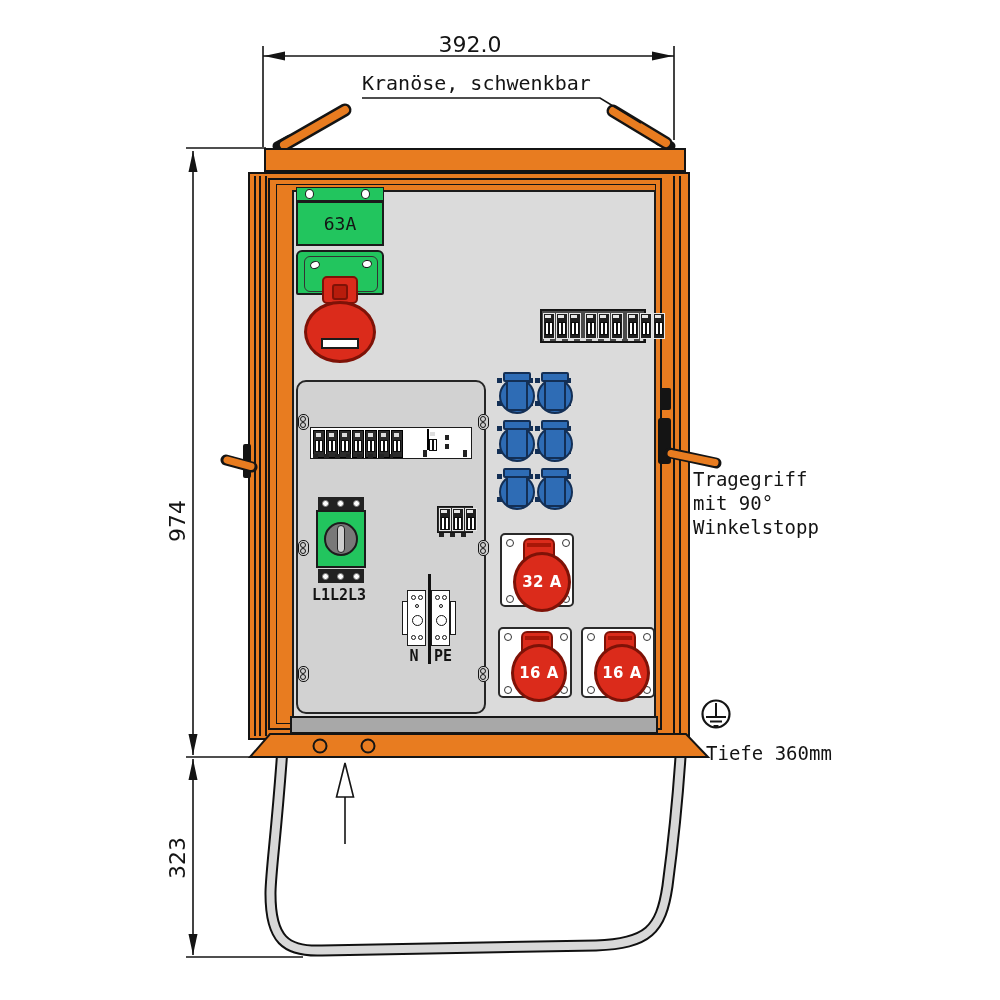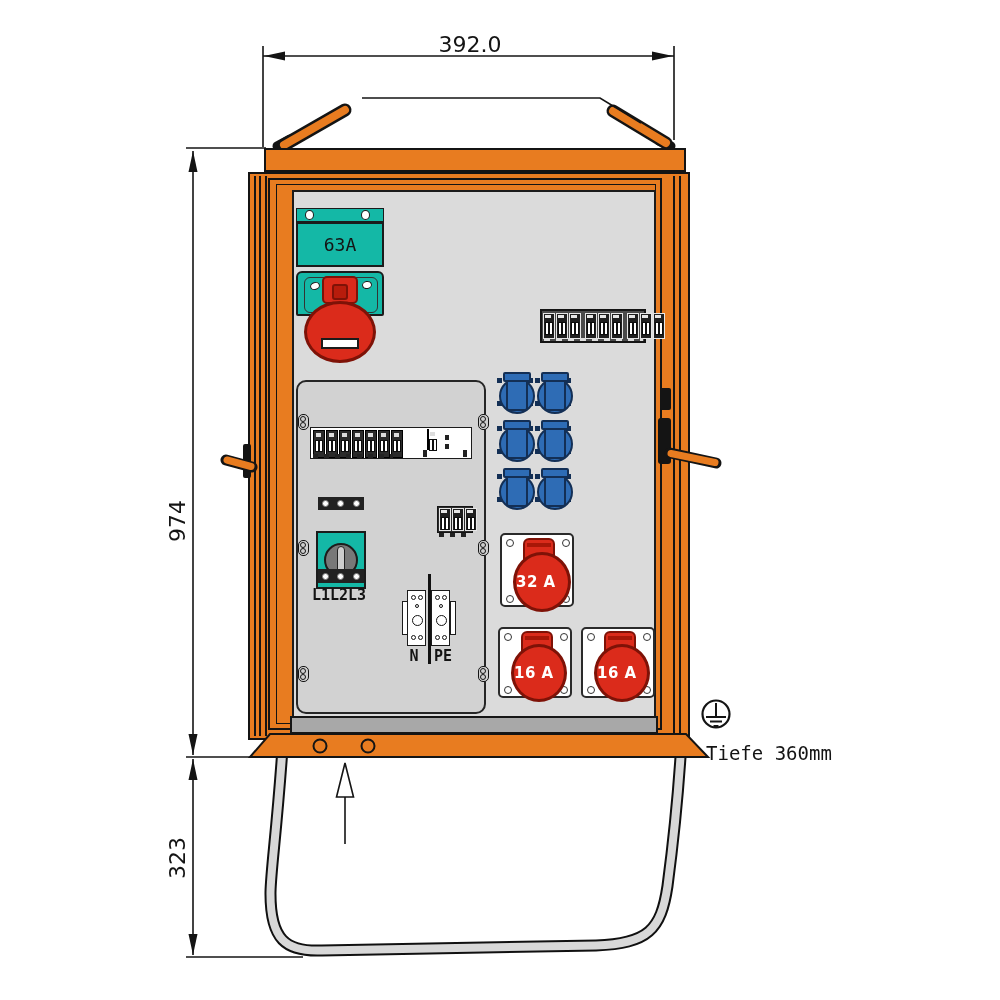--- a/index.html
+++ b/index.html
@@ -13,21 +13,21 @@
   .ctr{transform:translate(-50%,-50%);}
   .vrot{transform:translate(-50%,-50%) rotate(-90deg);}
   
   .body{left:248px;top:172px;width:442px;height:568px;background:#E87C20;border:2px solid #141414;}
   .roof{left:264px;top:148px;width:422px;height:24px;background:#E87C20;border:2px solid #141414;}
   .wline{width:2px;top:176px;height:560px;background:#141414;}
   .frame{border:2px solid #141414;background:transparent;}
   .panel{left:292px;top:190px;width:364px;height:528px;background:#DBDBDB;border:2px solid #1b1b1b;}
   .sill{left:290px;top:716px;width:368px;height:18px;background:#A8A8A8;border:2px solid #161616;}
   
-  .wbox{background:#14b8a6;border:2px solid #1b1b1b;margin-top:21px;}
+  .wbox{background:#22c55e;border:2px solid #1b1b1b;}
   .oval{border:1.5px solid #1b1b1b;border-radius:50%;background:#fff;}
   .tongue{background:#DB2B1B;border:2px solid #7E1207;border-radius:5px;}
   .tin{background:#b71c0c;border:2px solid #7E1207;border-radius:3px;}
   .dome63{background:#DB2B1B;border:3px solid #7E1207;border-radius:50%;}
   .slot{background:#fff;border:2px solid #1b1b1b;}
   
   .mcbrow{background:#4A4A4A;border:2px solid #141414;}
   .mcbs{position:absolute;left:1px;top:2px;display:flex;gap:1px;}
   .mu{position:relative;width:10px;height:24px;background:#1f1f1f;border:1px solid #e6e6e6;flex:none;}
   .mu::before{content:"";position:absolute;left:1px;top:1px;width:6px;height:3px;background:#e6e6e6;}
@@ -41,21 +41,21 @@
   .be{position:absolute;width:5px;height:5px;background:#132F55;}
   .bc{position:absolute;left:2px;top:6px;width:32px;height:32px;background:#2E6CB5;border:2px solid #132F55;border-radius:50%;}
   .bl{position:absolute;left:9px;top:2px;width:18px;height:33px;background:#2E6CB5;border:2px solid #132F55;border-radius:3px;}
   .bt{position:absolute;left:6px;top:0;width:24px;height:6px;background:#2E6CB5;border:2px solid #132F55;border-radius:2px;}
   
   .rsock{background:#fff;border:2px solid #2a2a2a;border-radius:5px;}
   .rw{position:absolute;width:6px;height:6px;border:1.5px solid #333;border-radius:50%;}
   .rlid{position:absolute;width:28px;height:22px;background:#DB2B1B;border:2px solid #7E1207;border-radius:6px 6px 3px 3px;}
   .rlid::after{content:"";position:absolute;left:2px;top:3px;right:2px;height:4px;background:#a81708;}
   .rdome{position:absolute;background:#DB2B1B;border:3px solid #7E1207;border-radius:50%;
-         display:flex;align-items:center;justify-content:flex-start;color:#fff;font-weight:bold;
+         display:flex;align-items:center;justify-content:center;color:#fff;font-weight:bold;
          font-size:15px;font-family:"DejaVu Sans",sans-serif;letter-spacing:.5px;}
   
   .subpanel{left:2px;top:188px;width:190px;height:334px;background:#D2D2D2;border:2px solid #262626;border-radius:10px;}
   .s8{position:absolute;width:9px;height:14px;border:1.5px solid #141414;border-radius:5px;background:#cfcfcf;}
   .s8 i{position:absolute;left:1px;width:4px;height:4px;border:1px solid #141414;border-radius:50%;}
   .s8 i:first-child{top:1px;} .s8 i:last-child{top:7px;}
   .rail{background:#fff;border:1.5px solid #1b1b1b;}
   .din{position:relative;width:10px;height:26px;background:#2b2b2b;border:1px solid #000;flex:none;}
   .din::before{content:"";position:absolute;left:2px;top:2px;width:5px;height:4px;background:#ddd;}
   .din::after{content:"";position:absolute;left:1px;top:9px;width:6px;height:10px;border:1px solid #0c0c0c;
@@ -360,16 +360,22 @@
     <g>
       <circle cx="716" cy="714" r="13.5" fill="#fff" stroke="#141414" stroke-width="2.2"></circle>
       <line x1="716" y1="703" x2="716" y2="717" stroke="#141414" stroke-width="2"></line>
       <line x1="706" y1="717" x2="726" y2="717" stroke="#141414" stroke-width="2"></line>
       <line x1="710" y1="721.5" x2="722" y2="721.5" stroke="#141414" stroke-width="2"></line>
       <line x1="713.5" y1="726" x2="718.5" y2="726" stroke="#141414" stroke-width="2"></line>
     </g>
   </svg>
 
   <div class="a num ctr" style="left:470px;top:44px;">392.0</div>
+  <div class="a note" style="left:362px;top:71px;font-size:20px;">Kranöse, schwenkbar</div>
   <div class="a num vrot" style="left:177px;top:521px;">974</div>
   <div class="a num vrot" style="left:177px;top:858px;">323</div>
+  <div class="a note" style="left:693px;top:467px;">
+    <div>Tragegriff</div>
+    <div>mit 90°</div>
+    <div>Winkelstopp</div>
+  </div>
   <div class="a note" style="left:706px;top:741px;">Tiefe 360mm</div>
 </div>
 
 </body></html>

